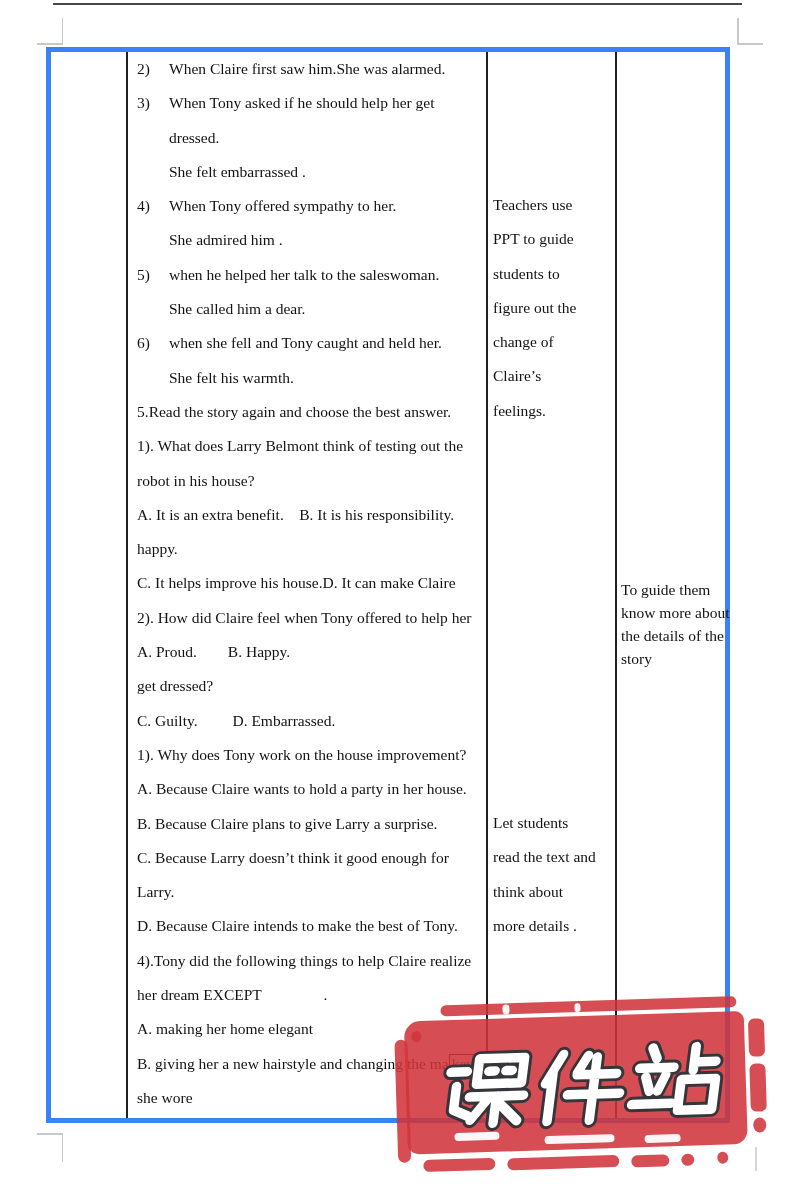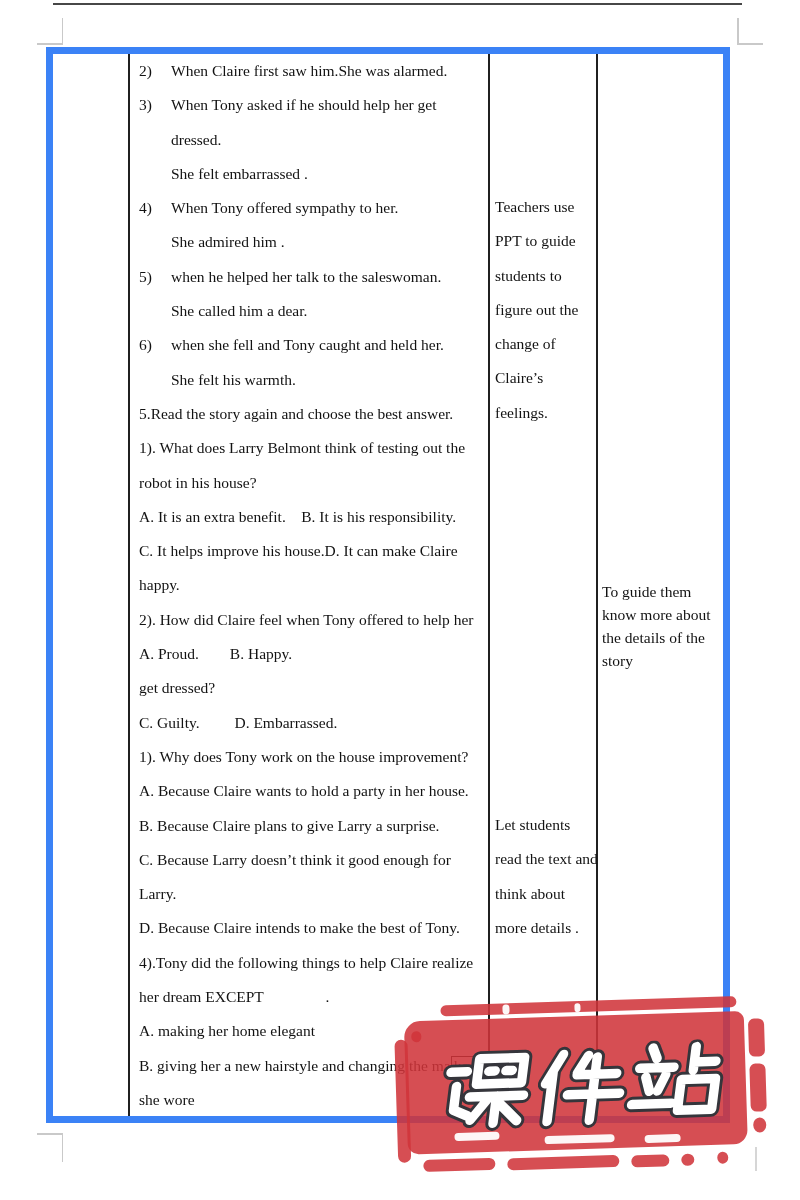--- a/index.html
+++ b/index.html
@@ -6,25 +6,25 @@
   body{width:800px;height:1200px;position:relative;overflow:hidden;
        font-family:"Liberation Serif","DejaVu Serif",serif;color:#121212;font-size:15.5px;}
   .page{position:absolute;left:0;top:0;width:800px;height:1200px;background:#fff;}
 
   
   .top-rule{position:absolute;left:53px;top:3px;width:689px;height:2px;background:#474747;}
   .mark{position:absolute;background:#c9c9c9;}
 
   
   .doc-table{position:absolute;left:46px;top:47px;width:684px;height:1076px;
-             display:flex;border:7px solid #3b82f6;box-sizing:border-box;}
+             display:flex;border:5px solid #3b82f6;box-sizing:border-box;}
   .doc-table .cell{position:relative;box-sizing:border-box;height:100%;}
   .c1{width:77px;border-right:2px solid #202020;}
   .c2{width:360px;border-right:2px solid #202020;}
-  .c3{width:108px;border-right:2px solid #202020;}
+  .c3{width:129px;border-right:2px solid #202020;}
   .c4{flex:1;margin-top:12px;}
 
   .rows{padding:0 4px 0 9px;}
   .row{line-height:34.3px;white-space:pre;}
   .row.cont{margin-left:32px;}
   .row.bold{font-weight:normal;}
   .marker{display:inline-block;width:32px;}
   .boxed{border:1.5px solid #161616;padding:0 2px;}
 
   .note-block{position:absolute;left:5px;white-space:pre;line-height:34.3px;}
@@ -68,22 +68,22 @@
           <div class="row num"><span class="marker">4)</span>When Tony offered sympathy to her.</div>
           <div class="row cont">She admired him .</div>
           <div class="row num"><span class="marker">5)</span>when he helped her talk to the saleswoman.</div>
           <div class="row cont">She called him a dear.</div>
           <div class="row num"><span class="marker">6)</span>when she fell and Tony caught and held her.</div>
           <div class="row cont">She felt his warmth.</div>
           <div class="row bold">5.Read the story again and choose the best answer.</div>
           <div class="row plain">1). What does Larry Belmont think of testing out the</div>
           <div class="row plain">robot in his house?</div>
           <div class="row plain">A. It is an extra benefit.    B. It is his responsibility.</div>
+          <div class="row plain">happy.</div>
           <div class="row plain">C. It helps improve his house.D. It can make Claire</div>
-          <div class="row plain">happy.</div>
           <div class="row plain">2). How did Claire feel when Tony offered to help her</div>
           <div class="row plain">A. Proud.        B. Happy.</div>
           <div class="row plain">get dressed?</div>
           <div class="row plain">C. Guilty.         D. Embarrassed.</div>
           <div class="row plain">1). Why does Tony work on the house improvement?</div>
           <div class="row plain">A. Because Claire wants to hold a party in her house.</div>
           <div class="row plain">B. Because Claire plans to give Larry a surprise.</div>
           <div class="row plain">C. Because Larry doesn’t think it good enough for</div>
           <div class="row plain">Larry.</div>
           <div class="row plain">D. Because Claire intends to make the best of Tony.</div>

